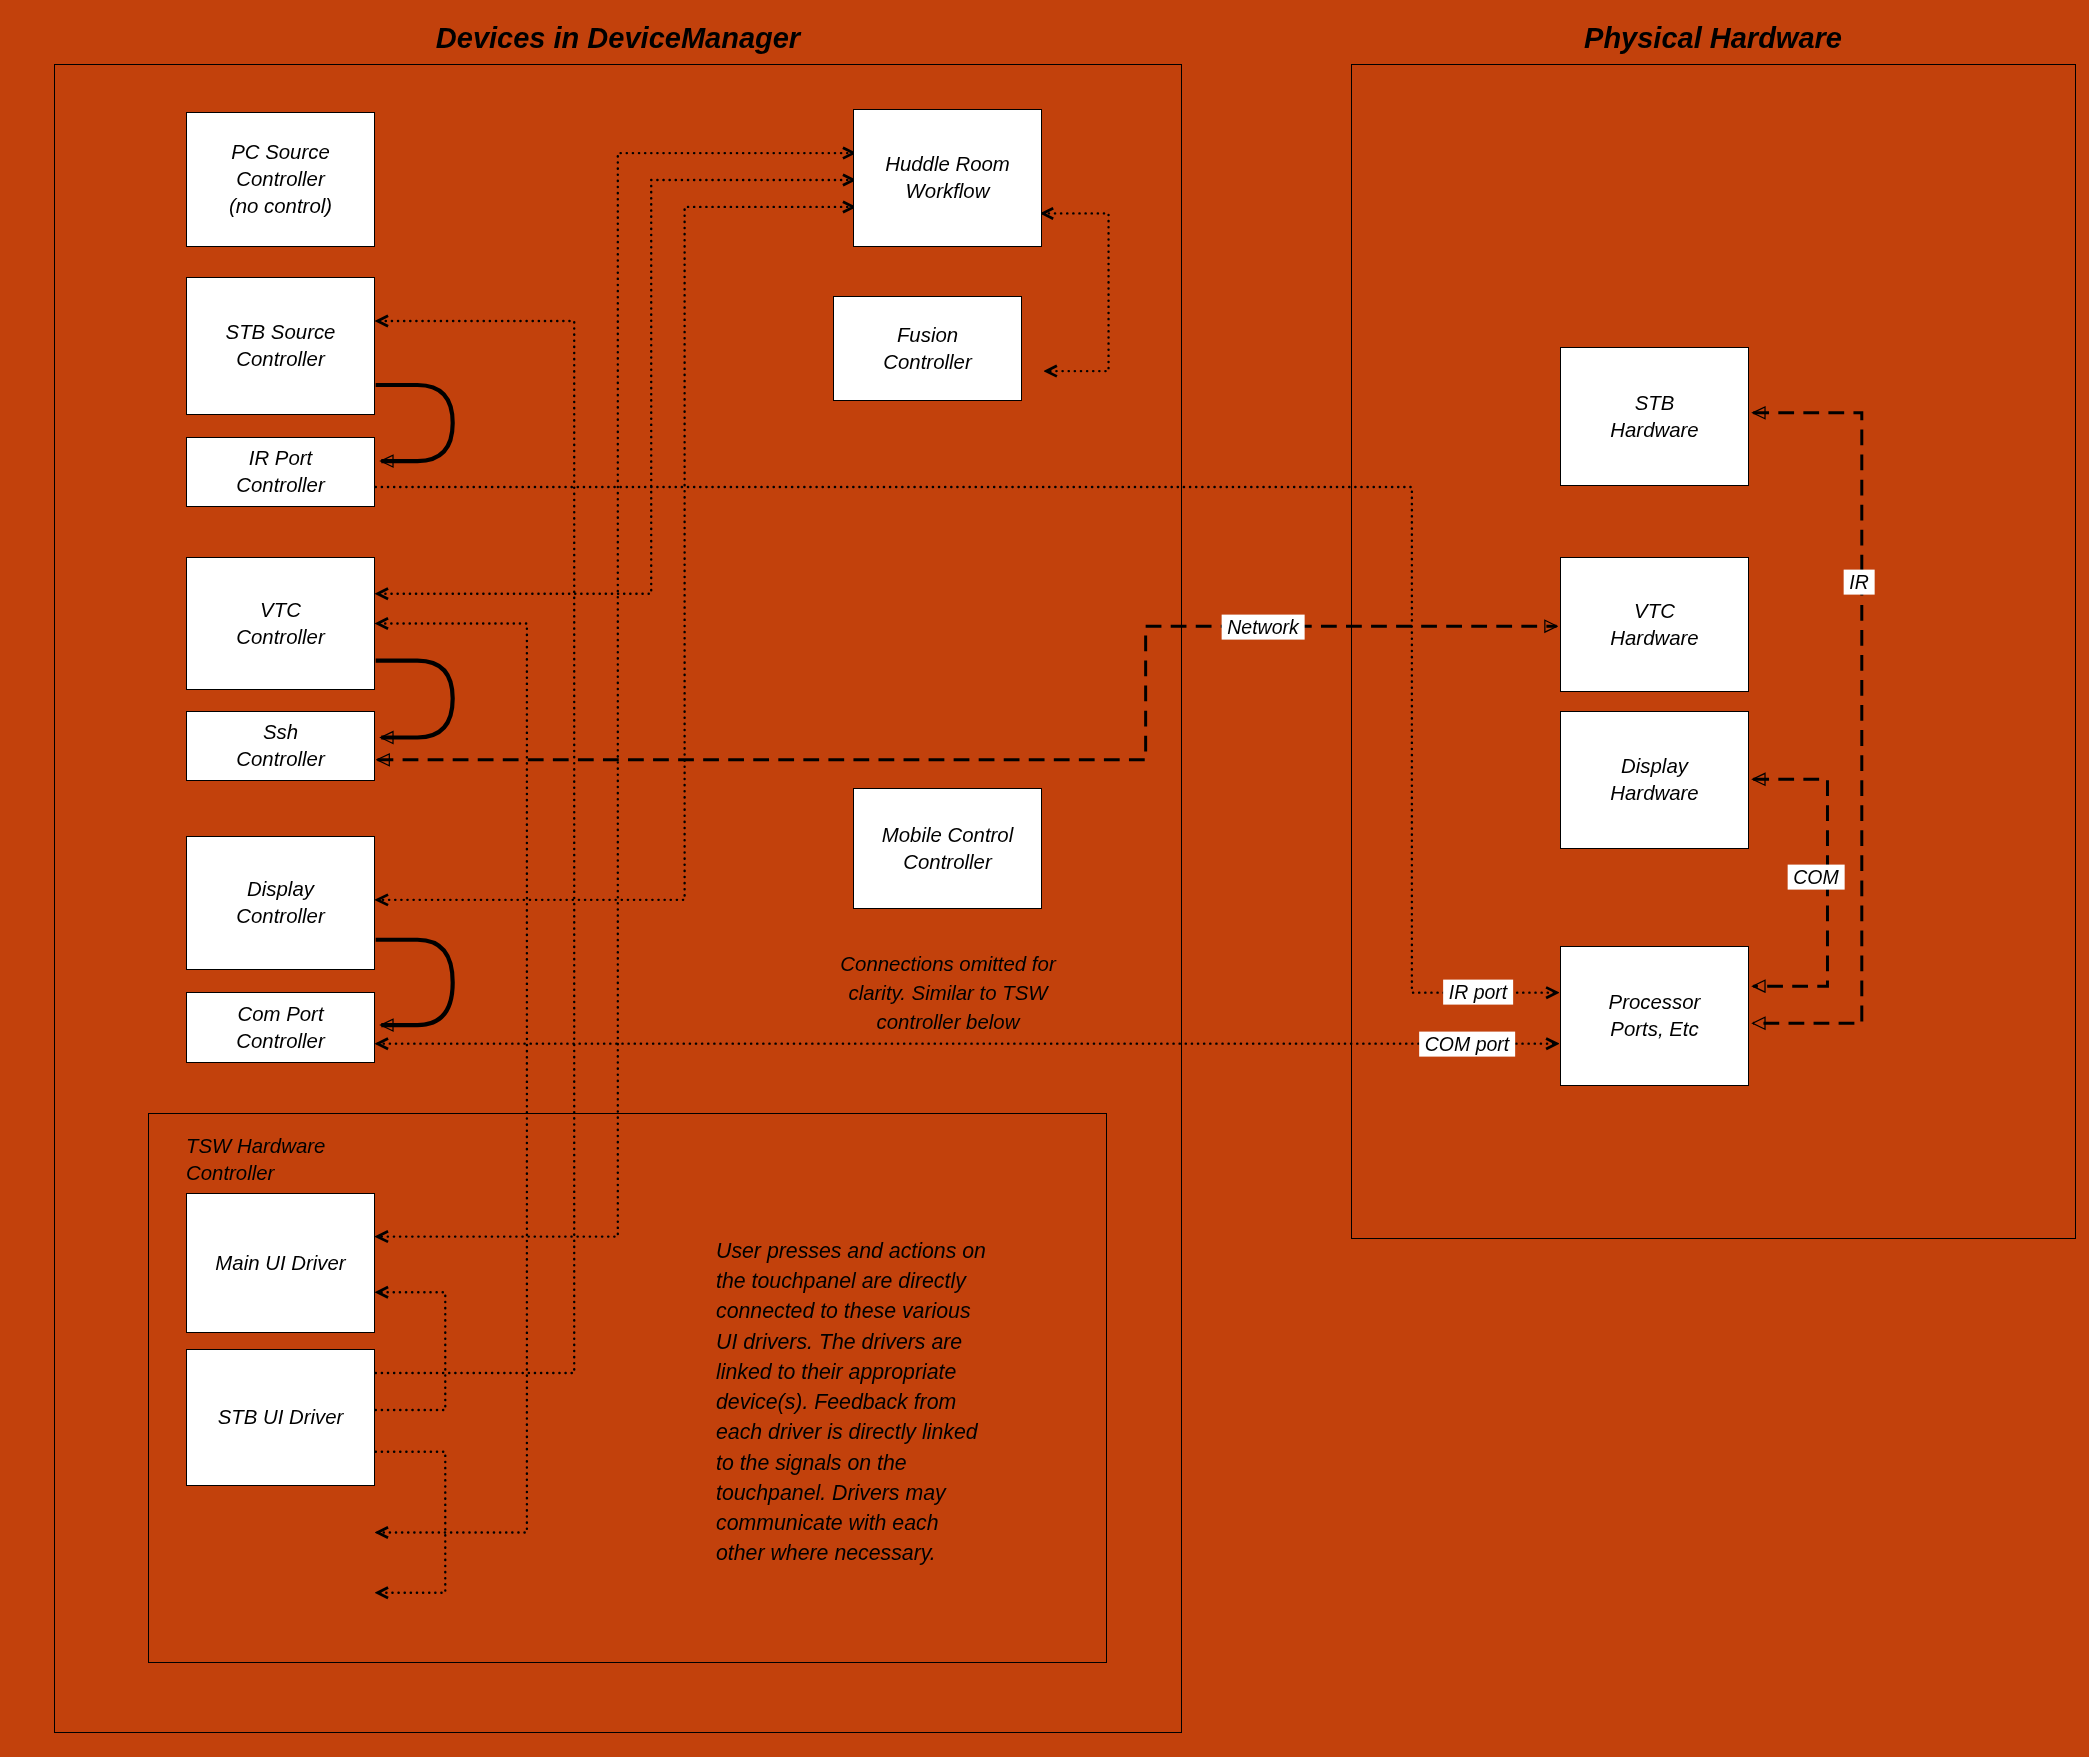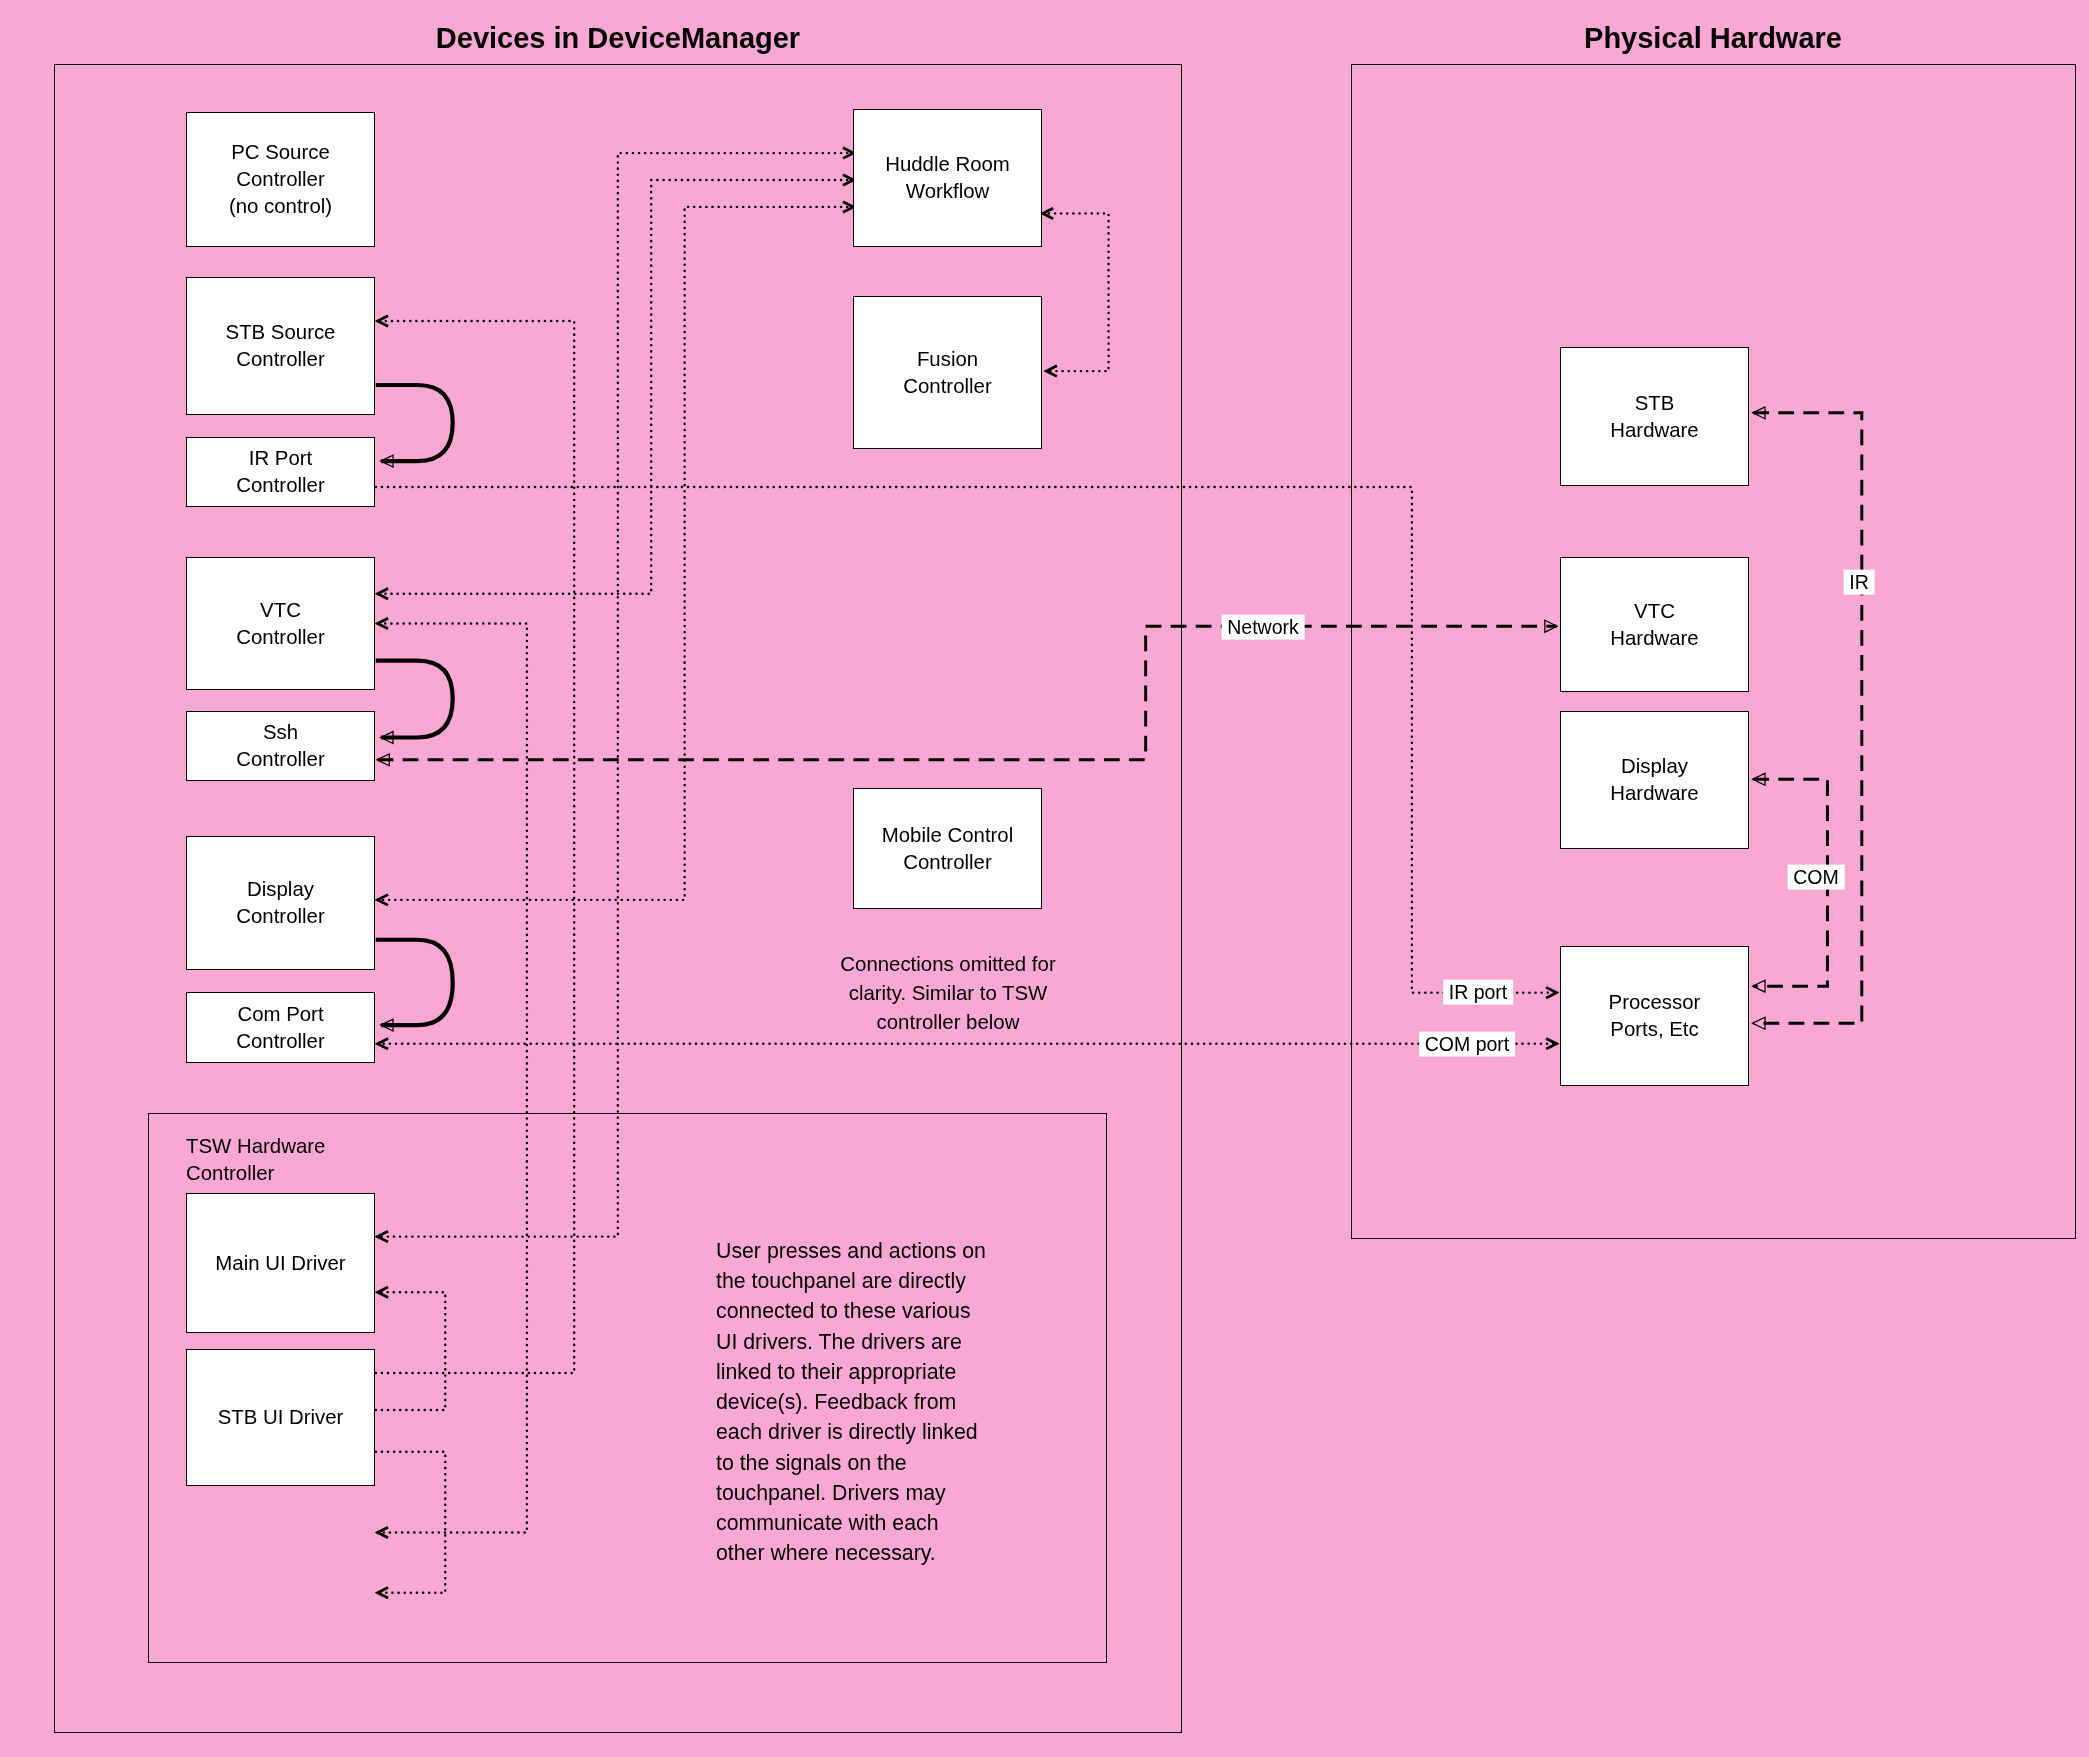--- a/index.html
+++ b/index.html
@@ -1,18 +1,18 @@
 <!DOCTYPE html>
 <html style="font-size:15px"><head>
 <meta charset="utf-8">
 <style>
   html,body { margin:0; padding:0; background:#ffffff; }
   #stage {
-    position:relative; width:2090px; height:1758px; background:#f9a8d4;
-    font-family:"Liberation Sans", sans-serif; color:#000; overflow:hidden;
+    position:relative; width:2090px; height:1758px; background:#c2410c;
+    font-family:"Liberation Sans", sans-serif; color:#000; overflow:hidden;font-style:italic;
   }
   .section-title {
     position:absolute; transform:translateX(-50%);
     font-size:29px; font-weight:bold; white-space:nowrap; z-index:5;
   }
   .frame {
     position:absolute; border:1.9px solid #000; box-sizing:border-box; z-index:1;
     background:transparent;
   }
   svg.wires { position:absolute; left:0; top:0; z-index:2; }
@@ -95,21 +95,21 @@
   <div class="node" style="left:186px; top:557px; width:189px; height:133px;">VTC
 Controller</div>
   <div class="node" style="left:186px; top:711px; width:189px; height:70px;">Ssh
 Controller</div>
   <div class="node" style="left:186px; top:836px; width:189px; height:134px;">Display
 Controller</div>
   <div class="node" style="left:186px; top:992px; width:189px; height:71px;">Com Port
 Controller</div>
   <div class="node" style="left:853px; top:109px; width:189px; height:138px;">Huddle Room
 Workflow</div>
-  <div class="node" style="left:853px; top:296px; width:189px; height:153px;">Fusion
+  <div class="node" style="left:833px; top:296px; width:189px; height:105px;">Fusion
 Controller</div>
   <div class="node" style="left:853px; top:788px; width:189px; height:121px;">Mobile Control
 Controller</div>
   <div class="note centered" style="left:948px; top:950px; text-align:center; font-size:20.4px;">Connections omitted for
 clarity. Similar to TSW
 controller below</div>
 
   <div class="frame-label" style="left:186px; top:1133px;">TSW Hardware
 Controller</div>
   <div class="node" style="left:186px; top:1193px; width:189px; height:140px;">Main UI Driver</div>

